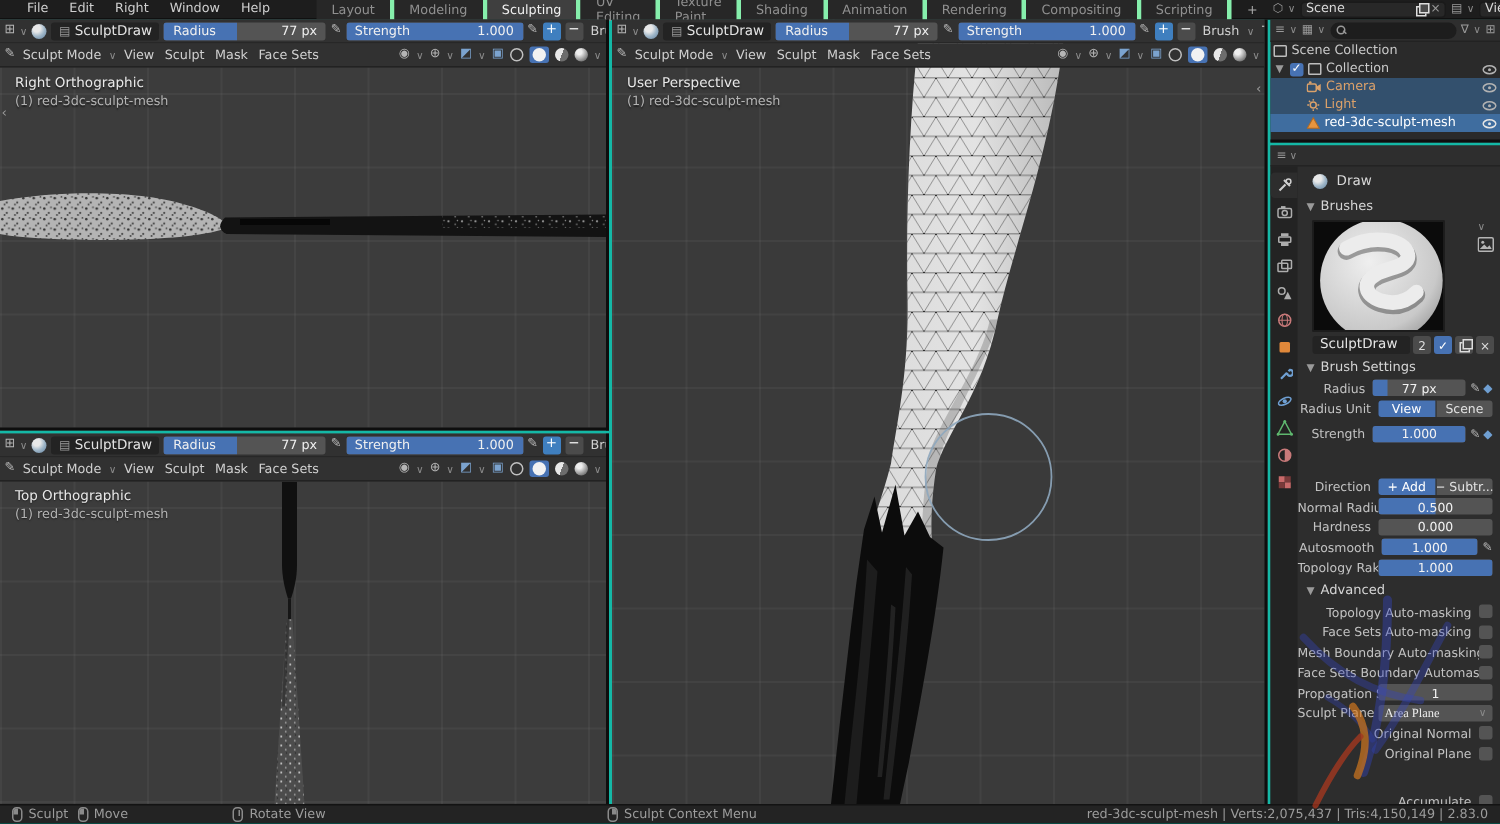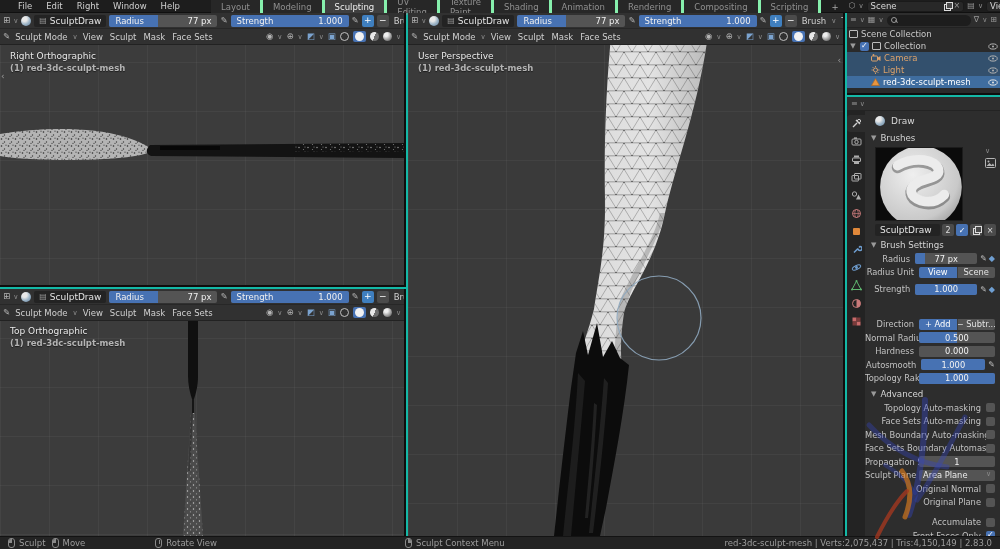--- a/index.html
+++ b/index.html
@@ -42,21 +42,21 @@
   .sq-btn.add { background:#3f7fbf; }
   .hmenu { color:#d0d0d0; font-size:8.5px; padding:0 2px; }
   .head-right { margin-left:auto; display:flex; align-items:center; gap:4px; }
   .ball { width:9px; height:9px; border-radius:50%; flex:0 0 auto; }
   .ball.wire { border:1px solid #c0c0c0; }
   .ball.solid { background:#f2f2f2; }
   .ball.matcap { background:linear-gradient(110deg,#e8e8e8 50%, #6d6d6d 50%); }
   .ball.rend { background:radial-gradient(circle at 35% 30%, #eee 0 20%, #777 75%); }
   .active-pill { background:#4772b3; border-radius:2px; padding:1px 2px; display:flex; align-items:center; }
   .vp-label { position:absolute; left:10px; color:#e9e9e9; font-size:9px; text-shadow:0 1px 1px rgba(0,0,0,.5); z-index:4; }
-  .vp-sublabel { position:absolute; left:10px; color:#b4b4b4; font-size:8.5px; text-shadow:0 1px 1px rgba(0,0,0,.5); z-index:4;font-weight:bold; }
+  .vp-sublabel { position:absolute; left:10px; color:#b4b4b4; font-size:8.5px; text-shadow:0 1px 1px rgba(0,0,0,.5); z-index:4; }
   .collapse-arrow { position:absolute; color:#9a9a9a; font-size:9px; z-index:4; }
   .vp-svg { position:absolute; left:0; z-index:1; }
 
   
   #outliner { position:absolute; left:847px; top:13px; width:153px; height:82px; background:#2a2a2a; border-bottom:2px solid #0e0e0e; }
   #outliner-head { height:15px; background:#2e2e2e; border-bottom:1px solid #222; display:flex; align-items:center; gap:3px; padding:0 3px; }
   .search-box { flex:1; display:flex; align-items:center; background:#1d1d1d; border-radius:6px; height:11px; padding:0 4px; gap:2px; }
   .mag { position:relative; width:7px; height:7px; }
   .mag::before { content:''; position:absolute; left:0; top:0; width:4px; height:4px; border:1px solid #999; border-radius:50%; }
   .mag::after { content:''; position:absolute; left:4.5px; top:4.5px; width:3px; height:1px; background:#999; transform:rotate(45deg); }
@@ -87,21 +87,21 @@
   .plabel { flex:1; text-align:right; padding-right:5px; color:#c2c2c2; font-size:8.3px; white-space:nowrap; overflow:hidden; }
   .pslider { position:relative; width:62px; height:11px; background:#545454; border-radius:2px; overflow:hidden; display:flex; align-items:center; justify-content:center; color:#f2f2f2; flex:0 0 auto; }
   .pslider .fill { position:absolute; left:0; top:0; bottom:0; background:#4772b3; }
   .pslider span { position:relative; font-size:8.3px; z-index:1; }
   .seg { display:flex; width:76px; flex:0 0 auto; }
   .seg div { flex:1; height:11px; display:flex; align-items:center; justify-content:center; background:#545454; color:#e2e2e2; font-size:8.3px; white-space:nowrap; overflow:hidden; }
   .seg div:first-child { border-radius:2px 0 0 2px; }
   .seg div:last-child { border-radius:0 2px 2px 0; border-left:1px solid #3c3c3c; }
   .seg .on { background:#4772b3; color:#fff; }
   .after-ic { display:flex; gap:2px; margin-left:3px; color:#bbb; font-size:8px; flex:0 0 auto; }
-  .dd-field { width:76px; height:11px; background:#545454; border-radius:2px; display:flex; padding:0 4px; color:#ececec; font-size:8.3px; justify-content:space-between; flex:0 0 auto; }
+  .dd-field { width:76px; height:11px; background:#545454; border-radius:2px; display:flex; align-items:center; padding:0 4px; color:#ececec; font-size:8.3px; justify-content:space-between; flex:0 0 auto;font-family:Liberation Serif, serif; }
   .brush-preview-wrap { display:flex; padding:3px 4px 2px 10px; gap:3px; }
   .brush-preview { width:88px; height:74px; background:#101010; border:1px solid #1c1c1c; }
   .bp-col { display:flex; flex-direction:column; gap:3px; margin-left:auto; color:#b5b5b5; }
   .bname-row { display:flex; align-items:center; gap:2px; padding:1px 4px 2px 10px; }
   .bname { flex:1; background:#232323; border-radius:2px; height:12px; display:flex; align-items:center; padding:0 5px; color:#e5e5e5; }
   .small-btn { min-width:12px; height:12px; border-radius:2px; background:#4b4b4b; color:#ddd; display:flex; align-items:center; justify-content:center; font-size:8px; padding:0 2px; }
   .small-btn.blue { background:#4772b3; color:#fff; }
   .copy-ic { position:relative; width:7px; height:8px; }
   .copy-ic::before { content:''; position:absolute; left:0; top:2px; width:5px; height:5px; border:1px solid #ddd; }
   .copy-ic::after { content:''; position:absolute; left:2px; top:0; width:5px; height:5px; border:1px solid #ddd; background:#4b4b4b; }
@@ -688,21 +688,21 @@
         </div>
       </div>
       <div class="prow">
         <span class="plabel">Original Normal</span>
         <span class="cb"></span>
       </div>
       <div class="prow">
         <span class="plabel">Original Plane</span>
         <span class="cb"></span>
       </div>
-      <div class="prow" style="margin-top:8px">
+      <div class="prow" style="margin-top:20px">
         <span class="plabel">Accumulate</span>
         <span class="cb"></span>
       </div>
       <div class="prow">
         <span class="plabel">Front Faces Only</span>
         <span class="cb checked"></span>
       </div>
       <div class="sect" style="border-top:1px solid #262626; margin-top:2px">
         <span class="tri2">▶</span>
           <span>Texture</span>

